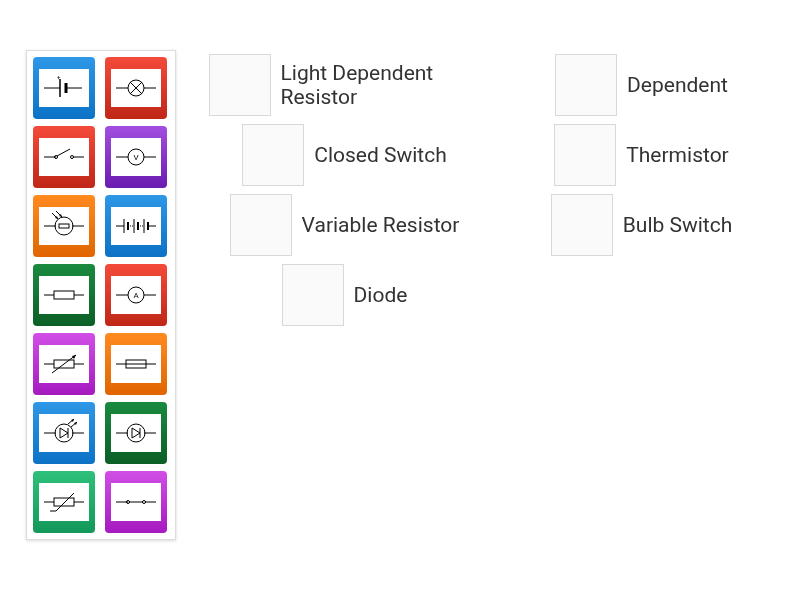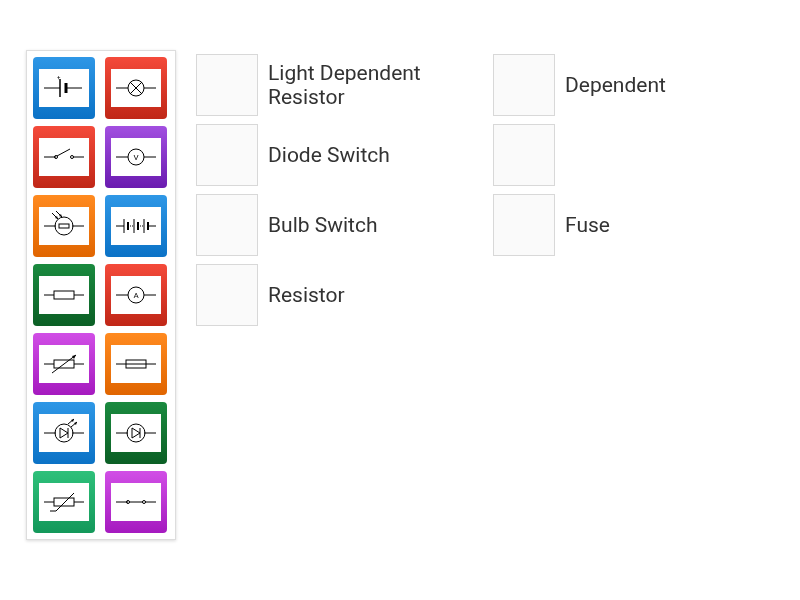--- a/index.html
+++ b/index.html
@@ -58,20 +58,21 @@
     display: grid;
     grid-template-columns: 297px 297px;
     grid-auto-rows: 70px;
     column-gap: 0;
     row-gap: 0;
   }
   .answer {
     display: flex;
     align-items: center;
     gap: 10px;
+    justify-content: center;
   }
   .dropzone {
     width: 62px;
     height: 62px;
     border: 1px solid #d8d8d8;
     background: #fafafa;
     flex-shrink: 0;
   }
   .label {
     font-size: 21px;
@@ -251,31 +252,32 @@
       <div class="answer">
         <div class="dropzone"></div>
         <div class="label">Light Dependent Resistor</div>
       </div>
       <div class="answer">
         <div class="dropzone"></div>
         <div class="label">Dependent</div>
       </div>
       <div class="answer">
         <div class="dropzone"></div>
-        <div class="label">Diode Switch</div>
-      </div>
-      <div class="answer">
-        <div class="dropzone"></div>
+        <div class="label">Closed Switch</div>
+      </div>
+      <div class="answer">
+        <div class="dropzone"></div>
+        <div class="label">Thermistor</div>
+      </div>
+      <div class="answer">
+        <div class="dropzone"></div>
+        <div class="label">Variable Resistor</div>
       </div>
       <div class="answer">
         <div class="dropzone"></div>
         <div class="label">Bulb Switch</div>
       </div>
       <div class="answer">
         <div class="dropzone"></div>
-        <div class="label">Fuse</div>
-      </div>
-      <div class="answer">
-        <div class="dropzone"></div>
-        <div class="label">Resistor</div>
+        <div class="label">Diode</div>
       </div>
     </div>
 </div>
 
 </body></html>

